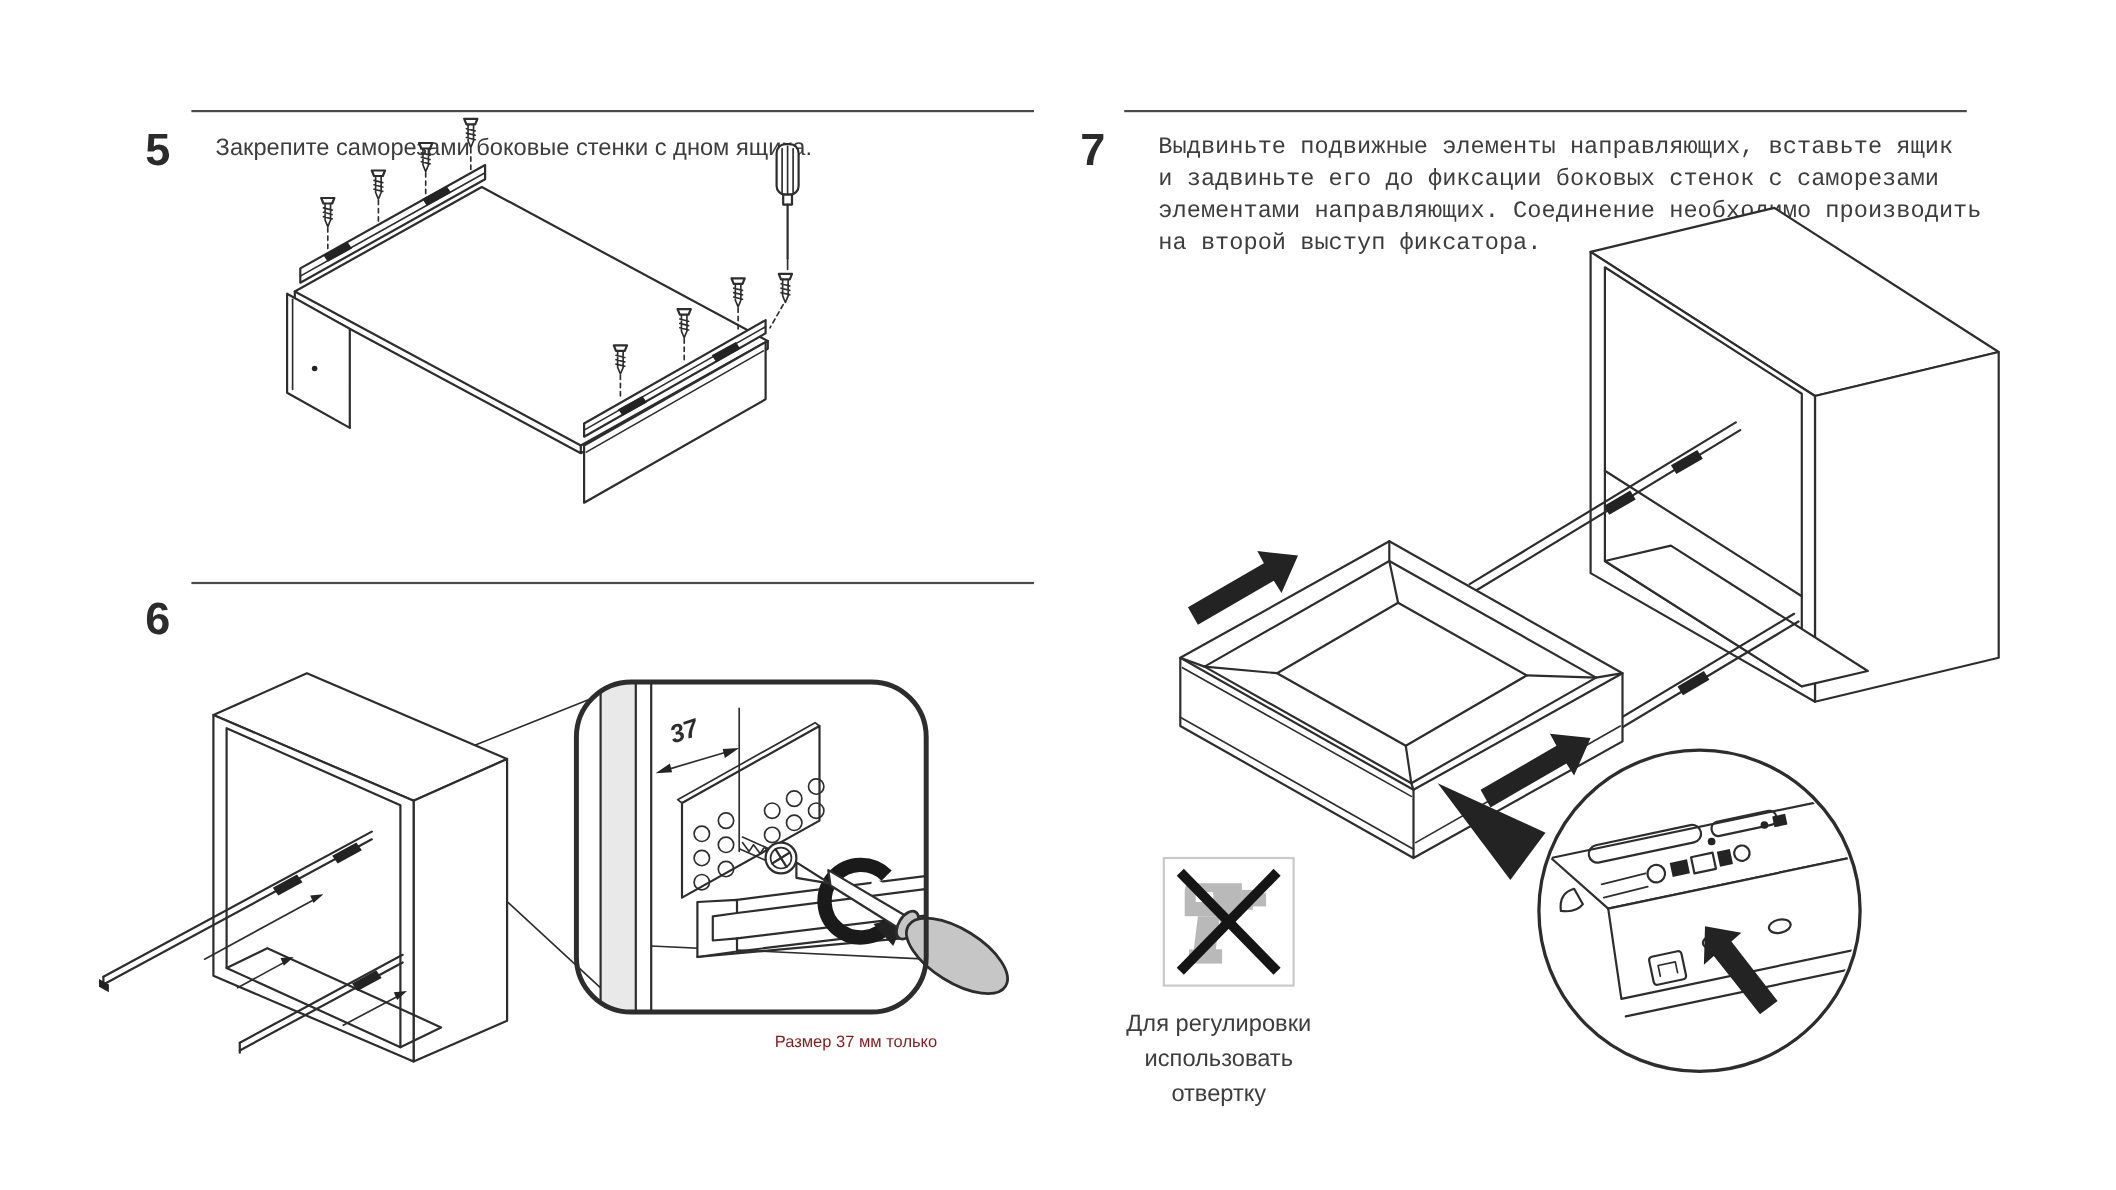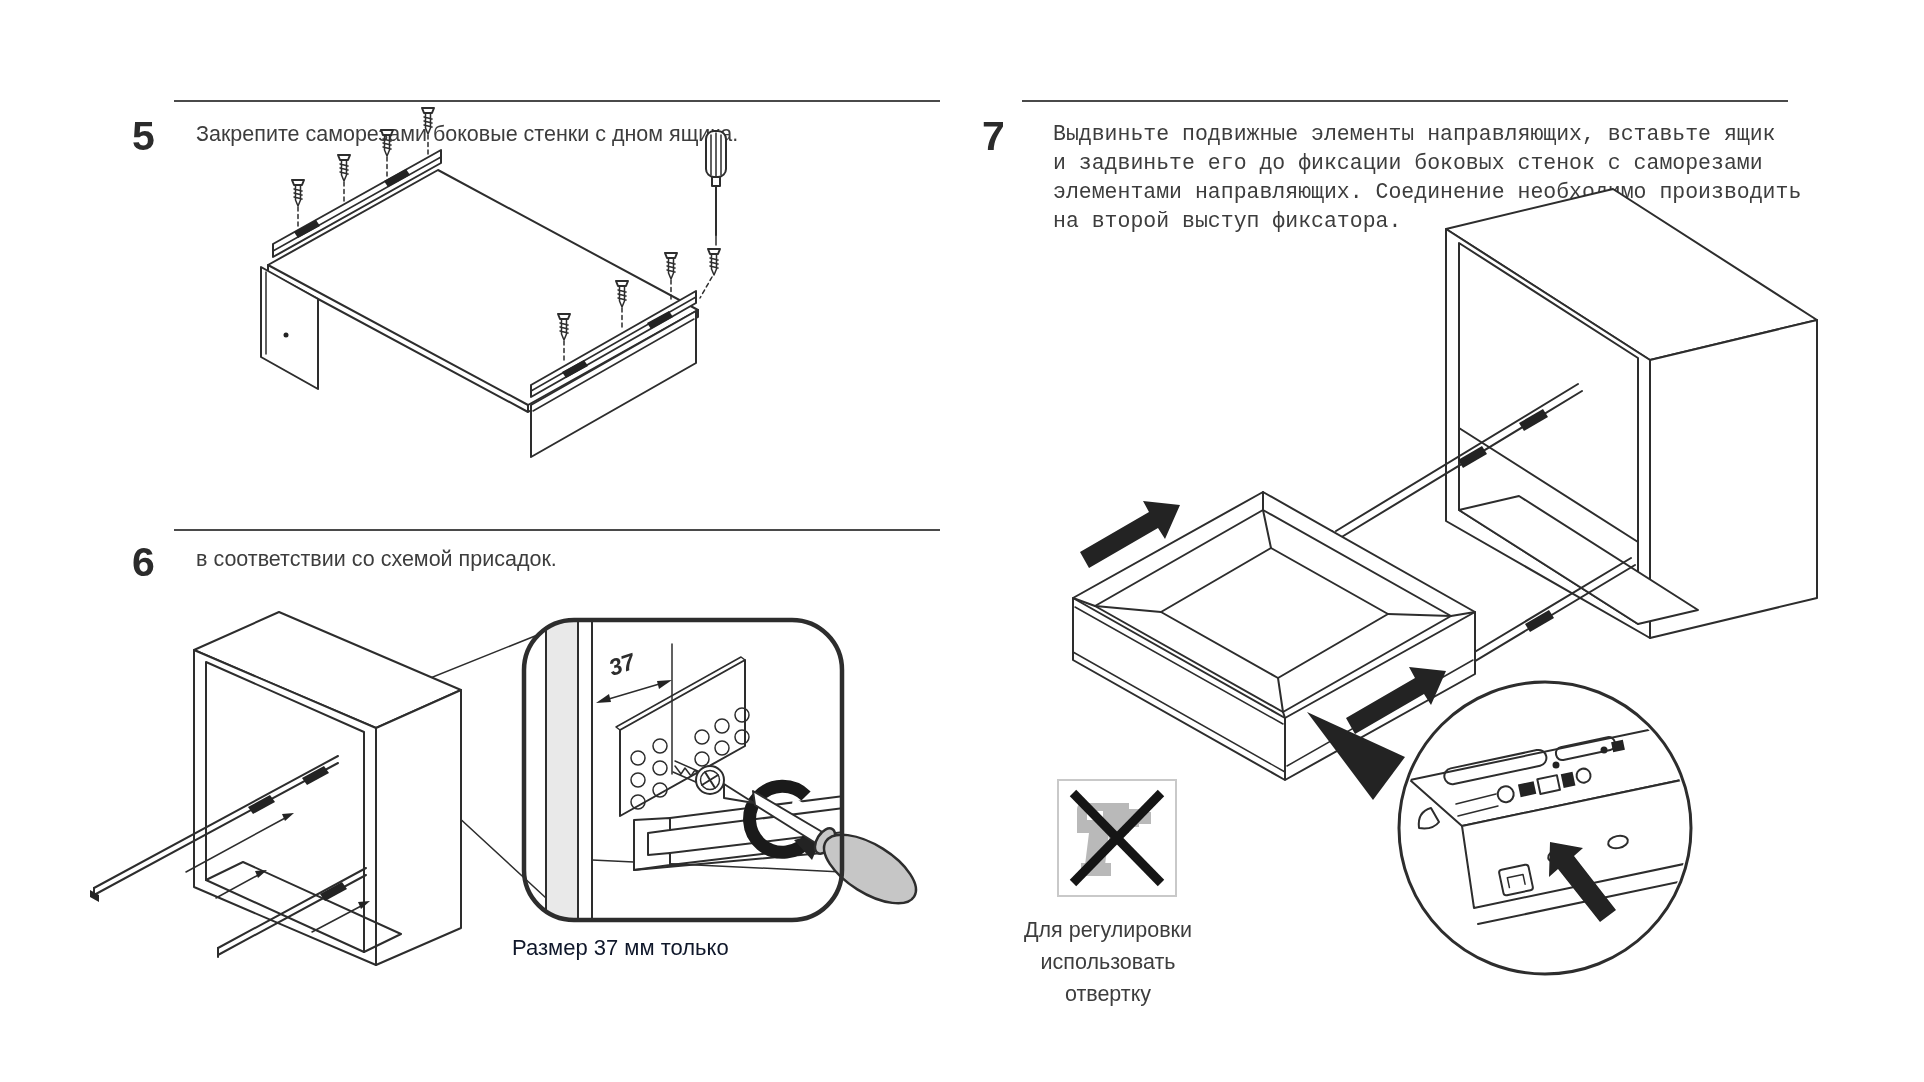--- a/index.html
+++ b/index.html
@@ -1,21 +1,21 @@
 <!DOCTYPE html>
 <html><head>
 <meta charset="utf-8">
 <style>
   html,body{margin:0;padding:0;background:#fff;}
   .page{position:relative;width:1924px;height:1082px;background:#ffffff;overflow:hidden;
         font-family:"Liberation Sans", sans-serif;color:#3d3d3d;}
   .rule{position:absolute;height:2px;background:#4a4a4a;}
   .stepnum{position:absolute;font-size:41px;font-weight:bold;color:#2b2b2b;line-height:1;}
   .steptext{position:absolute;font-size:21.5px;line-height:28px;color:#3d3d3d;white-space:nowrap;}
-  .caption{position:absolute;font-size:22px;line-height:27px;text-align:left;color:#0f172a;}
+  .caption{position:absolute;font-size:15px;line-height:27px;text-align:right;color:#7f1d1d;}
   .note{position:absolute;font-size:21.5px;line-height:32px;text-align:center;color:#3d3d3d;}
   svg{position:absolute;overflow:visible;}
   .ln{fill:none;stroke:#2d2d2d;stroke-width:2;stroke-linejoin:round;stroke-linecap:round;}
   .th{fill:none;stroke:#2d2d2d;stroke-width:1.5;stroke-linejoin:round;stroke-linecap:round;}
   .fw{fill:#ffffff;stroke:#2d2d2d;stroke-width:2;stroke-linejoin:round;}
   .fg{fill:#e9e9e9;stroke:#2d2d2d;stroke-width:2;stroke-linejoin:round;}
   .hd{fill:#c6c6c6;stroke:#2d2d2d;stroke-width:2.5;stroke-linejoin:round;}
   .dk{fill:#232323;stroke:none;}
   .dim-label{font-family:"Liberation Sans",sans-serif;font-style:italic;font-weight:bold;
              font-size:23px;fill:#2d2d2d;}
@@ -96,21 +96,20 @@
       <line class="ln" x1="488" y1="91" x2="488" y2="140" stroke-width="3.5"></line>
       <line class="th" x1="488" y1="140" x2="488" y2="150"></line>
       <use href="#screw" x="486" y="168"></use>
       <line class="th" x1="484" y1="182" x2="472" y2="203" stroke-dasharray="4 3.5"></line>
     </g>
   </svg>
 
   <div class="rule" style="left:174px;top:529px;width:766px;"></div>
   <div class="stepnum" style="left:132px;top:542px;">6</div>
   <div class="steptext" style="left:196px;top:545px;">
-    <div>в соответствии со схемой присадок.</div>
   </div>
 
   <svg style="left:66px;top:610px;width:490px;height:370px;" viewBox="0 0 490 370">
 
     <g>
       <line class="th" x1="322" y1="85" x2="474" y2="24"></line>
       <line class="th" x1="352" y1="170" x2="480" y2="288"></line>
     </g>
 
     <g>

